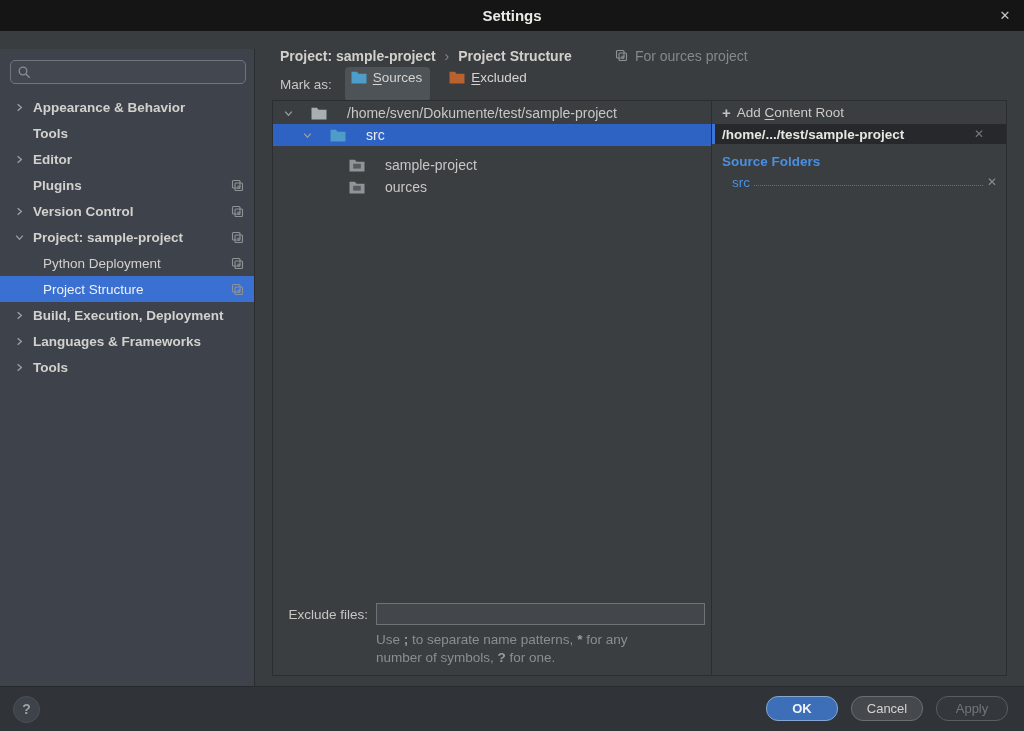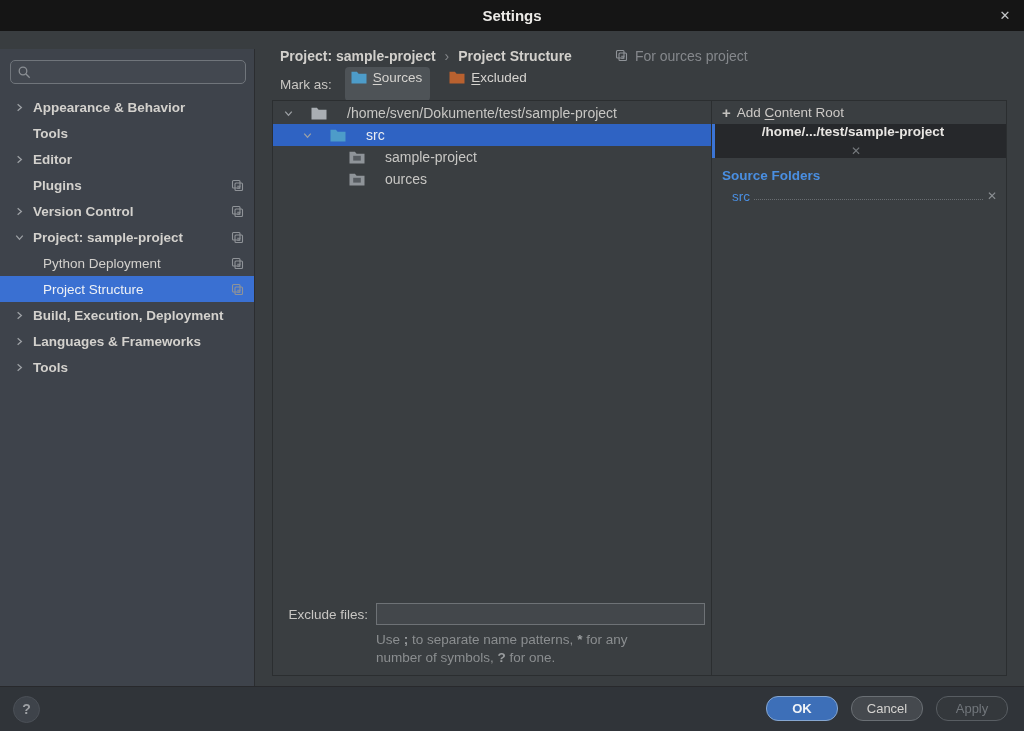--- a/index.html
+++ b/index.html
@@ -61,21 +61,21 @@
   .exclude { position:absolute; left:0; right:0; bottom:8px; }
   .exclude .row { display:flex; align-items:center; }
   .exclude .xlabel { width:95px; text-align:right; margin-right:8px; color:#c8c6c3; flex:none; }
   .exclude input { width:329px; height:22px; background:#43474b; border:1px solid #6e7276; color:#d6d4d1; font:inherit; padding:0 5px; outline:none; }
   .exclude .hint { margin:6px 0 0 103px; color:#8b8e90; line-height:18px; font-size:13.5px; }
   .exclude .hint b { color:#9b9ea0; }
 
   
   .add-root { height:23px; display:flex; align-items:center; padding-left:10px; color:#ccc9c6; cursor:default; }
   .add-root .plus { font-size:15px; font-weight:bold; color:#c4c2bf; margin-right:6px; line-height:1; }
-  .root-hdr { height:34px; background:#26282b; border-left:3px solid #3b74d4; display:flex; align-items:center; padding:0 22px 0 7px; cursor:default;flex-direction:column; }
+  .root-hdr { height:20px; background:#26282b; border-left:3px solid #3b74d4; display:flex; align-items:center; padding:0 22px 0 7px; cursor:default; }
   .root-hdr .path { font-weight:bold; color:#e8e6e3; font-size:13.5px; flex:1; white-space:nowrap; overflow:hidden; }
   .root-hdr .x { color:#75797d; font-size:12px; margin-left:6px; }
   .sf-title { padding:10px 0 3px 10px; color:#4a8fe2; font-weight:bold; }
   .sf-row { display:flex; align-items:center; height:20px; padding:0 9px 0 20px; color:#4a8fe2; cursor:default; }
   .sf-row .leader { flex:1; border-bottom:1px dotted #696d71; height:1px; margin:6px 4px 0 4px; }
   .sf-row .x { color:#8a8e92; font-size:12px; }
 
   
   .footer { height:45px; background:#303439; border-top:1px solid #28292c; display:flex; align-items:center; position:relative; }
   .help { width:27px; height:27px; border-radius:50%; background:#3e434a; border:1px solid #4b5057; color:#9da0a4; display:flex; align-items:center; justify-content:center; margin-left:13px; font-size:14px; font-weight:bold; cursor:default; }
@@ -278,21 +278,21 @@
                     <path d="M3.5 5 L7 9 L10.5 5" fill="none" stroke="#9da1a5" stroke-width="1.4"></path>
                   </svg>
                 </span>
                 <span class="f-ic">
                   <svg width="16" height="13" viewBox="0 0 16 13">
                     <path d="M0.5 0.8 h5.4 l1.7 1.9 H15.5 V12.4 H0.5 Z" fill="#4d9cc9"></path>
                   </svg>
                 </span>
                 <span>src</span>
               </div>
-              <div class="tree-row" style="padding-left: 44px;">
+              <div class="tree-row" style="padding-left: 44px; margin-top: 8px;">
                 <span class="slot"></span>
                 <span class="f-ic">
                   <svg width="16" height="13" viewBox="0 0 16 13">
                     <path d="M0.5 0.8 h5.4 l1.7 1.9 H15.5 V12.4 H0.5 Z" fill="#8f9499"></path>
                     <rect x="4.2" y="4.8" width="7.6" height="4.8" fill="#565b60"></rect>
                   </svg>
                 </span>
                 <span>sample-project</span>
               </div>
               <div class="tree-row" style="padding-left: 44px;">

